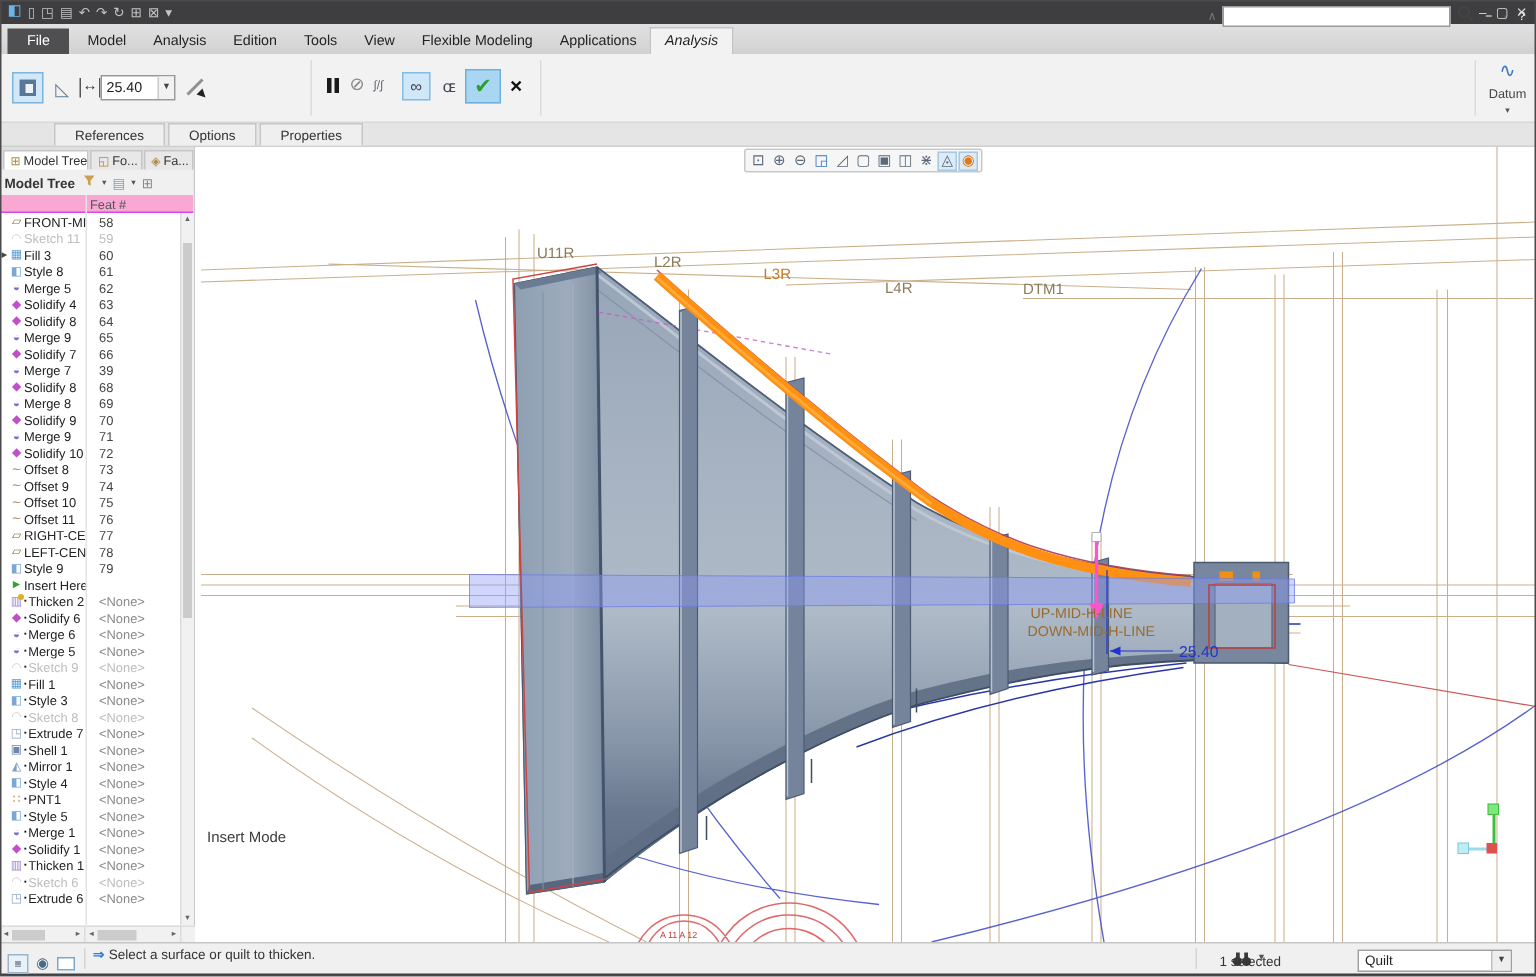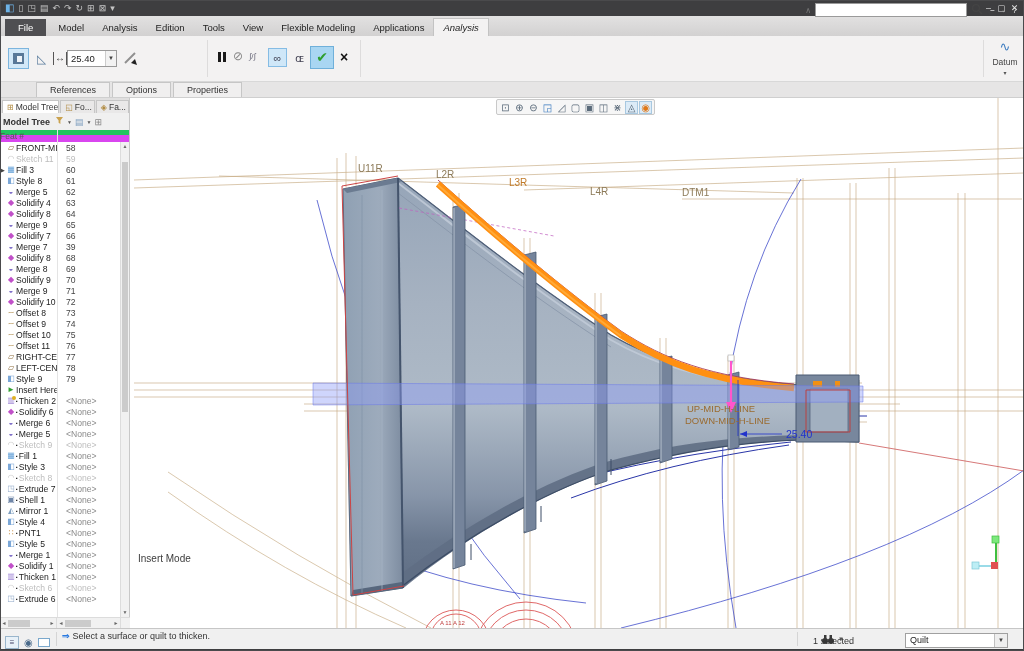--- a/index.html
+++ b/index.html
@@ -55,21 +55,21 @@
 #navigator{position:absolute;top:98px;left:0;width:130px;height:530px;background:#f0f0f0;border-right:1px solid #c8c8c8}
 #navtabs{height:15px;display:flex;align-items:flex-end;background:#e0dfdf;padding-left:2px;gap:1px}
 .navtab{display:flex;align-items:center;gap:2px;padding:1px 4px;font-size:8.5px;background:#e9e8e8;border:1px solid #c6c6c6;border-bottom:none;color:#333;white-space:nowrap;overflow:hidden}
 .navtab.active{background:#fff}
 .navtab .ntico{font-size:8px}
 #mtree-toolbar{height:17px;display:flex;align-items:center;padding:0 3px;gap:3px;background:#f0f0f0}
 #mtree-toolbar .mt-title{font-size:9px;font-weight:bold;color:#333;margin-right:2px}
 #mtree-toolbar .mtico{font-size:9px;color:#7f9fbf}
 #mtree-toolbar .mtcaret{font-size:5px;color:#555}
 #treebox{position:absolute;left:0;top:32px;right:0;bottom:11px;background:#fff;overflow:hidden}
-#feat-header{height:12px;border-bottom:7px solid #d946ef;font-size:8.5px;color:#555;line-height:12px;background:#22c55e}
+#feat-header{height:12px;border-bottom:1px solid #d946ef;font-size:8.5px;color:#555;padding-left:60px;line-height:12px;background:#f9a8d4}
 #colsep{position:absolute;left:57px;top:0;bottom:0;width:1px;background:#e4e4e4}
 #tree-rows{position:absolute;left:0;top:12px;right:9px;bottom:0;overflow:hidden}
 .trow{height:11px;display:flex;align-items:center;position:relative;font-size:8.6px;white-space:nowrap;color:#222}
 .trow .gut{width:6px;font-size:5px;color:#444;text-align:center;flex:none}
 .trow .tico{width:10px;font-size:8px;text-align:center;flex:none;line-height:11px}
 .trow .blt{font-size:5px;margin-right:1px;color:#111}
 .trow .tname{overflow:hidden;max-width:41px}
 .trow .tfeat{position:absolute;left:66px;color:#444}
 .trow .tfeat.none{color:#8a8a8a}
 .trow.gray,.trow.gray .tfeat{color:#bdbdbd}

